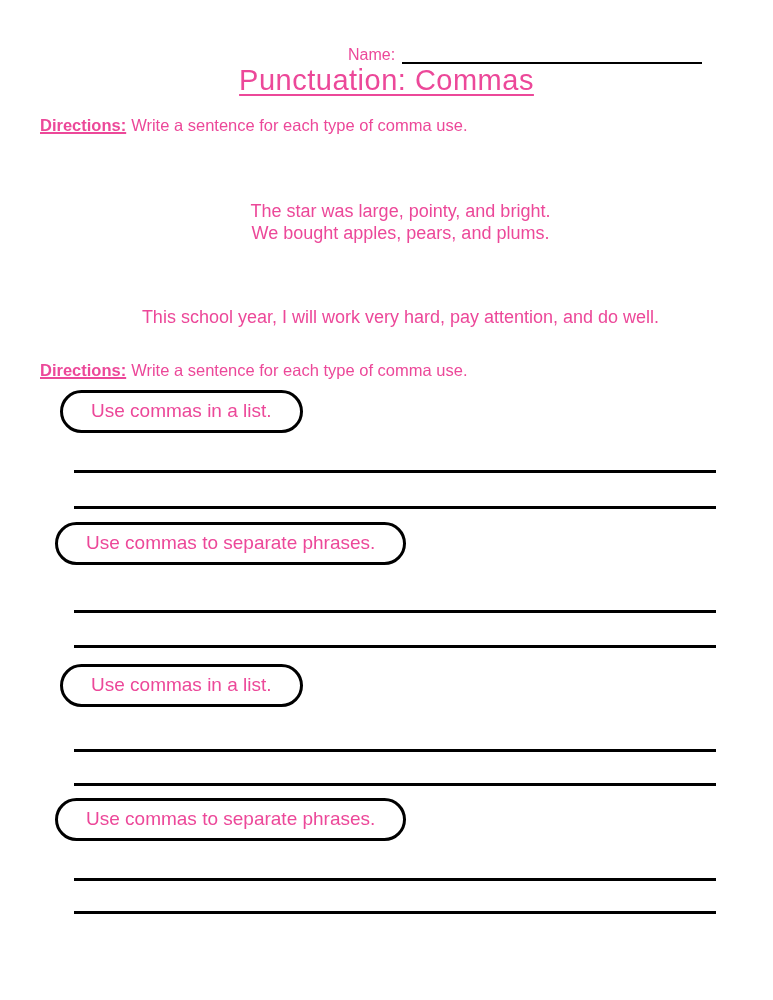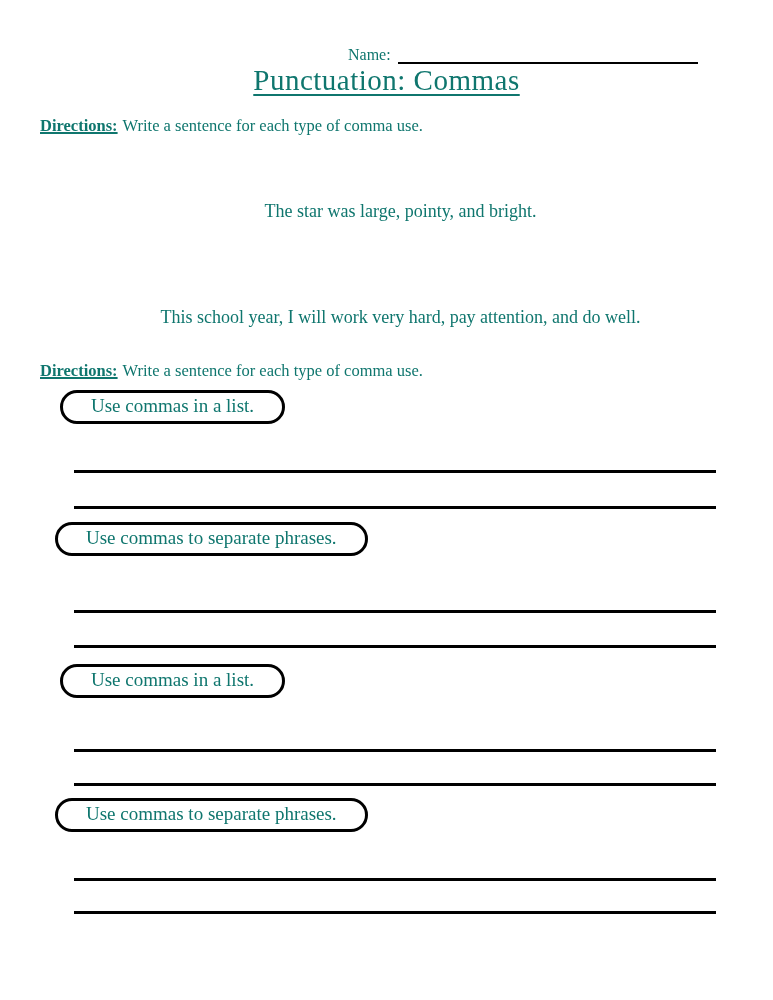--- a/index.html
+++ b/index.html
@@ -5,22 +5,22 @@
   html, body {
     margin: 0;
     padding: 0;
     background: #ffffff;
   }
   .page {
     position: relative;
     width: 773px;
     height: 1000px;
     background: #ffffff;
-    color: #0f766e;
-    font-family: Liberation Serif, serif;
+    color: #ec4899;
+    font-family: Liberation Sans, sans-serif;
     overflow: hidden;
   }
   
   .name-row {
     position: absolute;
     top: 45px;
     left: 348px;
     display: flex;
     align-items: flex-end;
   }
@@ -80,21 +80,21 @@
     padding-left: 28px;
     text-align: center;
     font-size: 18px;
     line-height: 22px;
   }
   
   .pill {
     position: absolute;
     display: flex;
     align-items: center;
-    height: 34px;
+    height: 43px;
     box-sizing: border-box;
     border: 3px solid #000;
     border-radius: 22px;
     padding: 0 28px 2px 28px;
     font-size: 19px;
     background: #fff;
   }
   
   .answer-line {
     position: absolute;
@@ -122,20 +122,21 @@
   </div>
 
   <h1 class="title">Punctuation: Commas</h1>
 
   <p class="directions" style="top:116px">
     <span class="dir-label">Directions:</span><span>Write a sentence for each type of comma use.</span>
   </p>
 
   <div class="examples" style="top:200px">
     <div>The star was large, pointy, and bright.</div>
+    <div>We bought apples, pears, and plums.</div>
   </div>
 
   <div class="examples" style="top:306px">
     <div>This school year, I will work very hard, pay attention, and do well.</div>
   </div>
 
   <p class="directions" style="top:361px">
     <span class="dir-label">Directions:</span><span>Write a sentence for each type of comma use.</span>
   </p>
 

